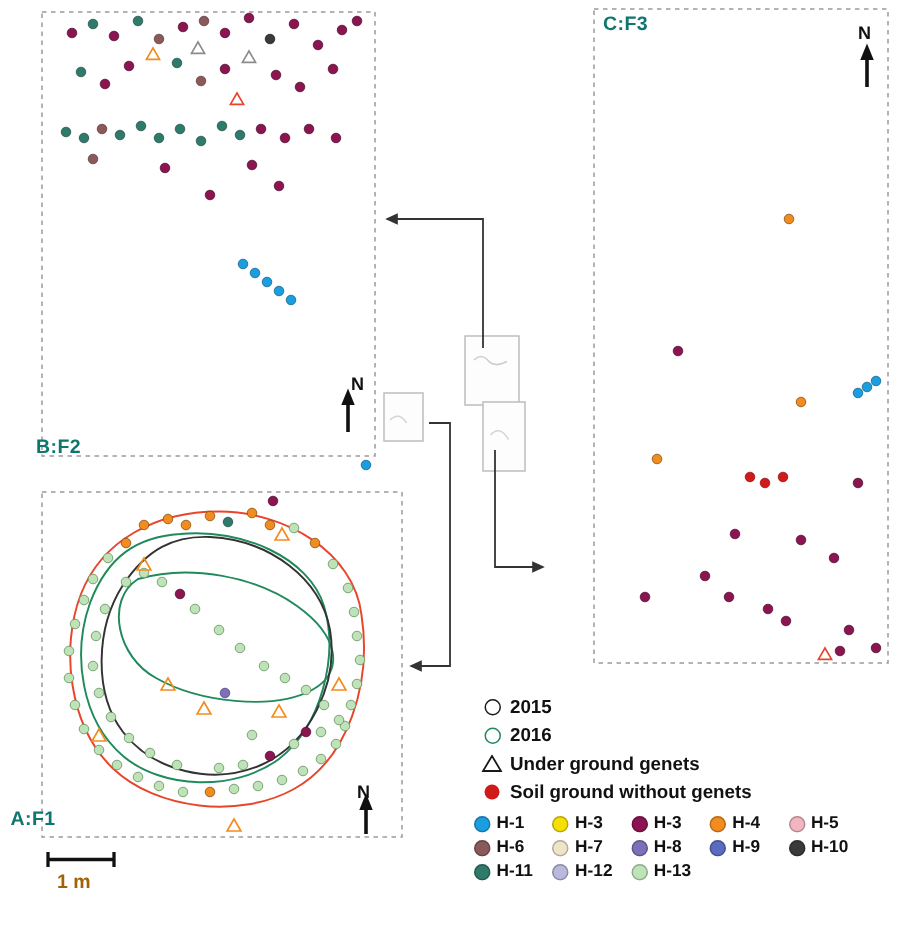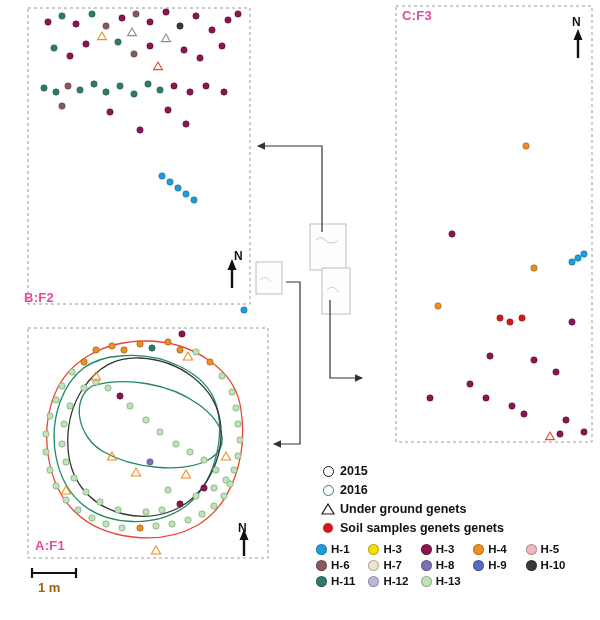--- a/index.html
+++ b/index.html
@@ -22,25 +22,25 @@
   svg.fig {
     position: absolute;
     left: 0; top: 0;
     width: 600px;
     height: 620px;
   }
   .panel-label {
     position: absolute;
     font-size: 13px;
     font-weight: bold;
-    color: #ec4899;
+    color: #0f766e;
     letter-spacing: .3px;
   }
   #label-B { left: 24px; top: 290px; }
-  #label-A { left: 35px; top: 538px; }
+  #label-A { left: 7px; top: 538px; }
   #label-C { left: 402px; top: 8px; }
 
   .north {
     position: absolute;
     font-size: 12px;
     font-weight: bold;
     color: #111;
   }
   #north-B-txt { left: 234px; top: 249px; }
   #north-A-txt { left: 238px; top: 521px; }
@@ -373,21 +373,21 @@
             <path d="M7,1 L13,11 L1,11 Z" fill="none" stroke="#1a1a1a" stroke-width="1.2"></path>
           </svg>
       </span>
       <span class="legend-label">Under ground genets</span>
     </div>
 
     <div class="legend-row">
       <span class="legend-sym">
         <span class="dot-red"></span>
       </span>
-      <span class="legend-label">Soil samples genets genets</span>
+      <span class="legend-label">Soil ground without genets</span>
     </div>
 
     <div class="haplo-grid">
       <div class="haplo-item">
         <span class="haplo-swatch" style="background:#1a9ee0"></span>
         <span>H-1</span>
       </div>
       <div class="haplo-item">
         <span class="haplo-swatch" style="background:#f5e000"></span>
         <span>H-3</span>

